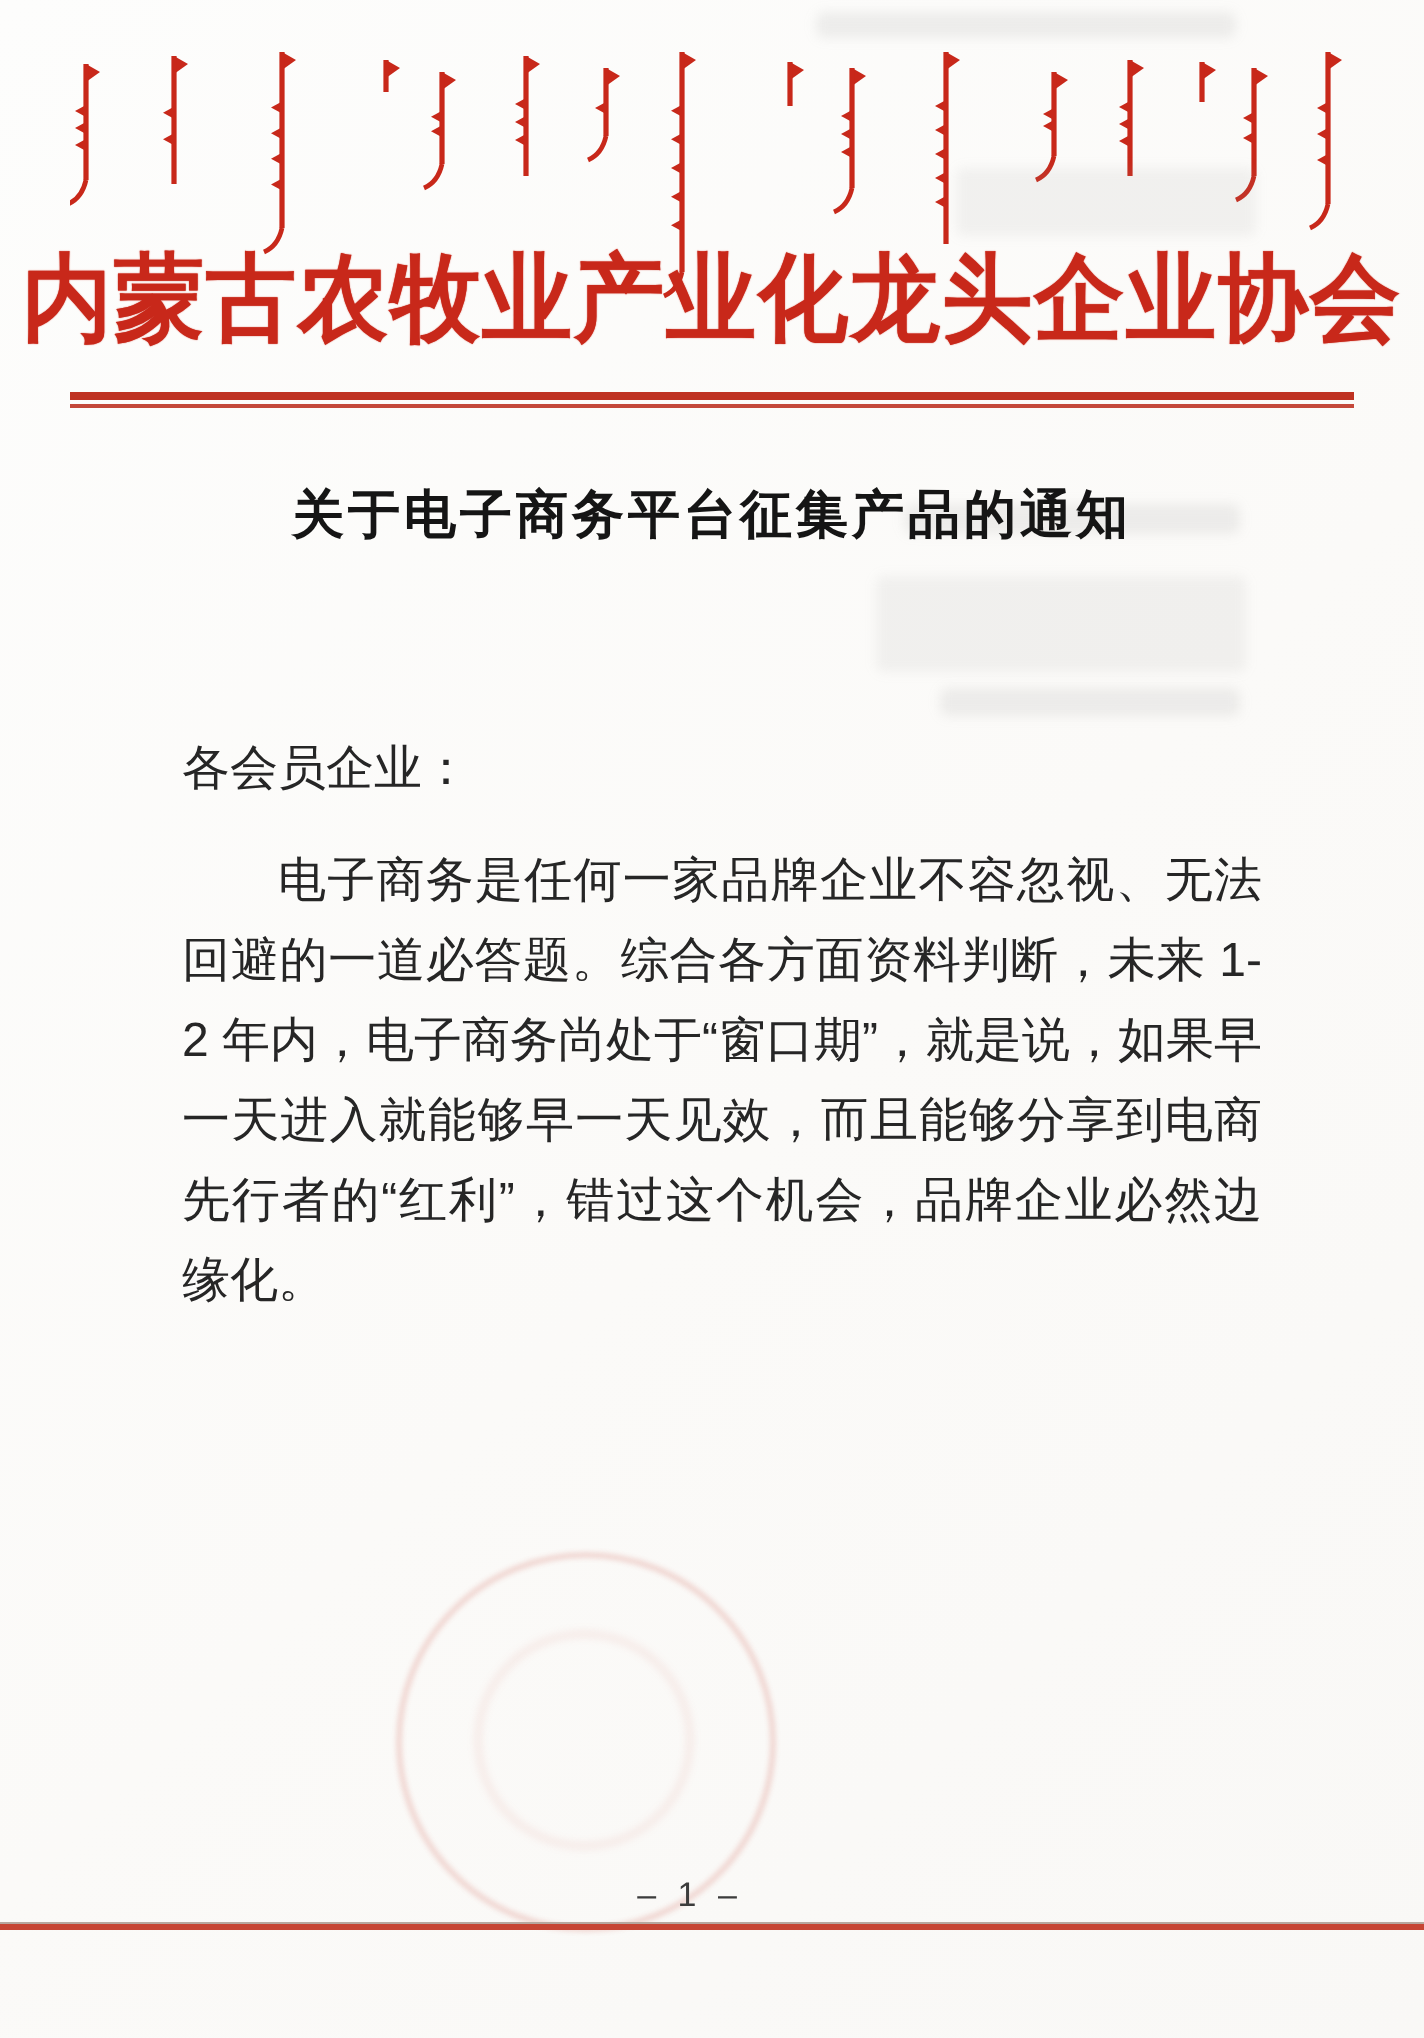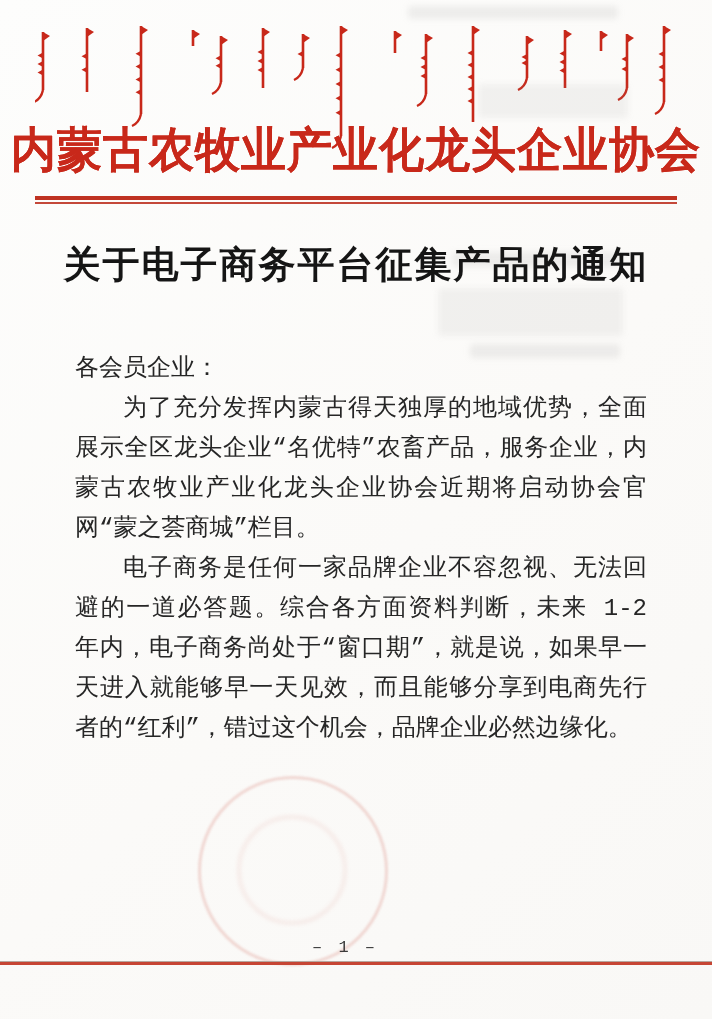--- a/index.html
+++ b/index.html
@@ -3,21 +3,21 @@
 <meta charset="utf-8">
 <style>
   html, body { margin: 0; padding: 0; }
   body { width: 712px; height: 1019px; background: #f4f3f1; }
   .page {
     position: relative;
     width: 712px;
     height: 1019px;
     background: linear-gradient(135deg, #fdfdfc 0%, #fbfaf8 55%, #f9f8f6 100%);
     overflow: hidden;
-    font-family: Liberation Mono, monospace;
+    font-family: Liberation Sans, sans-serif;
   }
 
   
   .mongol-row {
     position: absolute;
     left: 35px; top: 26px;
     width: 645px; height: 132px;
   }
 
   
@@ -41,39 +41,39 @@
   .header-rule .thick { height: 4px; background: #bf3222; }
   .header-rule .gap { height: 2px; }
   .header-rule .thin { height: 2px; background: #c4483a; }
 
   
   .doc-title {
     position: absolute;
     left: 0; top: 240px;
     width: 712px;
     text-align: center;
-    font-size: 37px;
+    font-size: 26px;
     font-weight: 700;
     color: #151515;
     letter-spacing: 2px;
     white-space: nowrap;
   }
 
   
   .body-text {
     position: absolute;
     left: 75px; top: 349px;
     width: 572px;
     font-size: 24px;
     line-height: 40px;
     color: #262626;
     text-align: justify;
     text-justify: inter-ideograph;
   }
-  .body-text p { margin: 0; }
+  .body-text p { margin: 16px; }
   .body-para { text-indent: 2em; }
 
   
   .seal {
     position: absolute;
     left: 198px; top: 776px;
     width: 184px; height: 184px;
     border: 3px solid rgba(205, 95, 82, 0.30);
     border-radius: 50%;
     filter: blur(1.2px);
@@ -249,21 +249,20 @@
   <div class="smudge s1"></div>
   <div class="smudge s2"></div>
   <div class="smudge s3"></div>
   <div class="smudge s4"></div>
   <div class="smudge s5"></div>
 
   <div class="doc-title">关于电子商务平台征集产品的通知</div>
 
   <div class="body-text">
     <p class="salutation">各会员企业：</p>
-    <p class="body-para">为了充分发挥内蒙古得天独厚的地域优势，全面展示全区龙头企业“名优特”农畜产品，服务企业，内蒙古农牧业产业化龙头企业协会近期将启动协会官网“蒙之荟商城”栏目。</p>
       <p class="body-para">电子商务是任何一家品牌企业不容忽视、无法回避的一道必答题。综合各方面资料判断，未来 1-2 年内，电子商务尚处于“窗口期”，就是说，如果早一天进入就能够早一天见效，而且能够分享到电商先行者的“红利”，错过这个机会，品牌企业必然边缘化。</p>
   </div>
 
   <div class="seal"></div>
   <div class="seal-inner"></div>
 
   <div class="page-number">– 1 –</div>
 
   <div class="footer-rule">
     <div class="red"></div>

